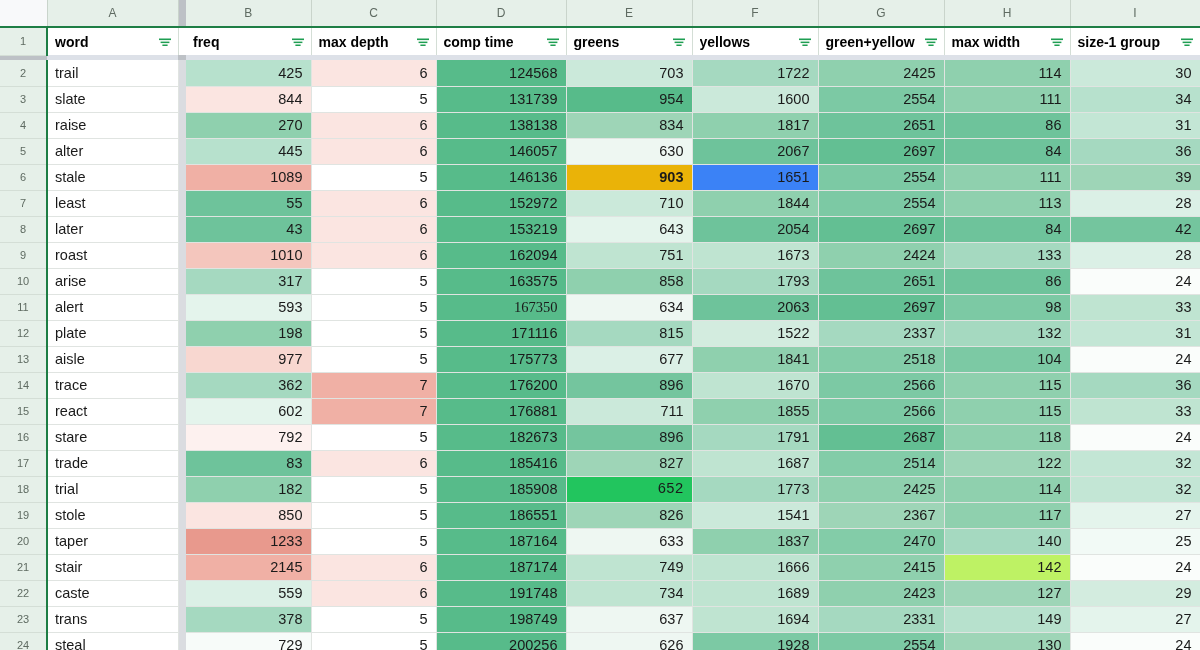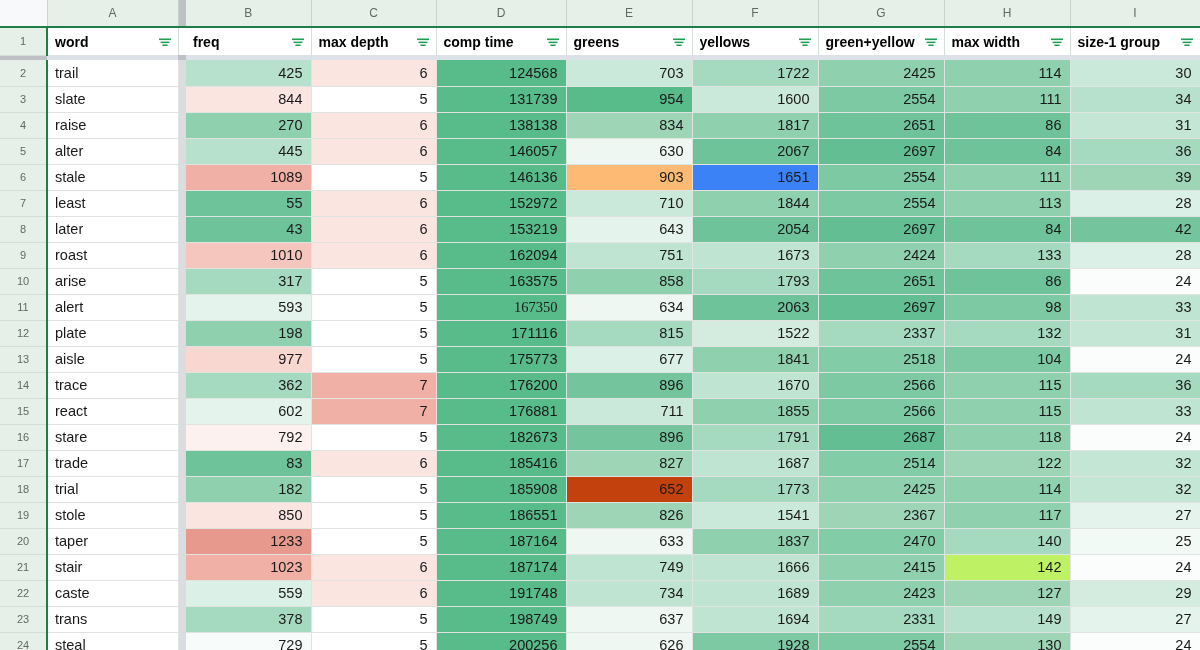--- a/index.html
+++ b/index.html
@@ -345,21 +345,21 @@
           <td class="bodycell num" style="background: rgb(110, 195, 155);">84</td>
           <td class="bodycell num" style="background: rgb(165, 217, 192);">36</td>
         </tr>
         <tr>
           <td class="rownum">6</td>
           <td class="bodycell word">stale</td>
           <td class="gapcell"></td>
           <td class="bodycell num" style="background: rgb(240, 176, 165);">1089</td>
           <td class="bodycell num" style="background: rgb(255, 255, 255);">5</td>
           <td class="bodycell num" style="background: rgb(87, 187, 138);">146136</td>
-          <td class="bodycell num" style="background: #fdba74;">903</td>
+          <td class="bodycell num" style="background: #eab308; font-weight: bold;">903</td>
           <td class="bodycell num" style="background: #3b82f6; padding-left: 44px;">1651</td>
           <td class="bodycell num" style="background: rgb(124, 201, 164);">2554</td>
           <td class="bodycell num" style="background: rgb(143, 208, 174);">111</td>
           <td class="bodycell num" style="background: rgb(158, 213, 183);">39</td>
         </tr>
         <tr>
           <td class="rownum">7</td>
           <td class="bodycell word">least</td>
           <td class="gapcell"></td>
           <td class="bodycell num" style="background: rgb(110, 195, 155);">55</td>
@@ -501,21 +501,21 @@
           <td class="bodycell num" style="background: rgb(158, 213, 183);">122</td>
           <td class="bodycell num" style="background: rgb(195, 230, 213);">32</td>
         </tr>
         <tr>
           <td class="rownum">18</td>
           <td class="bodycell word">trial</td>
           <td class="gapcell"></td>
           <td class="bodycell num" style="background: rgb(143, 208, 174);">182</td>
           <td class="bodycell num" style="background: rgb(255, 255, 255);">5</td>
           <td class="bodycell num" style="background: rgb(87, 187, 138);">185908</td>
-          <td class="bodycell num" style="background: #c2410c;">652</td>
+          <td class="bodycell num" style="background: #22c55e; font-family: Liberation Mono, monospace;">652</td>
           <td class="bodycell num" style="background: rgb(165, 217, 192);">1773</td>
           <td class="bodycell num" style="background: rgb(143, 208, 174);">2425</td>
           <td class="bodycell num" style="background: rgb(143, 208, 174);">114</td>
           <td class="bodycell num" style="background: rgb(195, 230, 213);">32</td>
         </tr>
         <tr>
           <td class="rownum">19</td>
           <td class="bodycell word">stole</td>
           <td class="gapcell"></td>
           <td class="bodycell num" style="background: rgb(251, 229, 225);">850</td>
@@ -537,21 +537,21 @@
           <td class="bodycell num" style="background: rgb(238, 247, 242);">633</td>
           <td class="bodycell num" style="background: rgb(143, 208, 174);">1837</td>
           <td class="bodycell num" style="background: rgb(131, 204, 168);">2470</td>
           <td class="bodycell num" style="background: rgb(165, 217, 192);">140</td>
           <td class="bodycell num" style="background: rgb(242, 250, 246);">25</td>
         </tr>
         <tr>
           <td class="rownum">21</td>
           <td class="bodycell word">stair</td>
           <td class="gapcell"></td>
-          <td class="bodycell num" style="background: rgb(240, 176, 165);">1023</td>
+          <td class="bodycell num" style="background: rgb(240, 176, 165);">2145</td>
           <td class="bodycell num" style="background: rgb(251, 229, 225);">6</td>
           <td class="bodycell num" style="background: rgb(87, 187, 138);">187174</td>
           <td class="bodycell num" style="background: rgb(191, 228, 209);">749</td>
           <td class="bodycell num" style="background: rgb(191, 228, 209);">1666</td>
           <td class="bodycell num" style="background: rgb(143, 208, 174);">2415</td>
           <td class="bodycell num" style="background: #bef264; margin-left: 14px;">142</td>
           <td class="bodycell num" style="background: rgb(250, 253, 251);">24</td>
         </tr>
         <tr>
           <td class="rownum">22</td>

